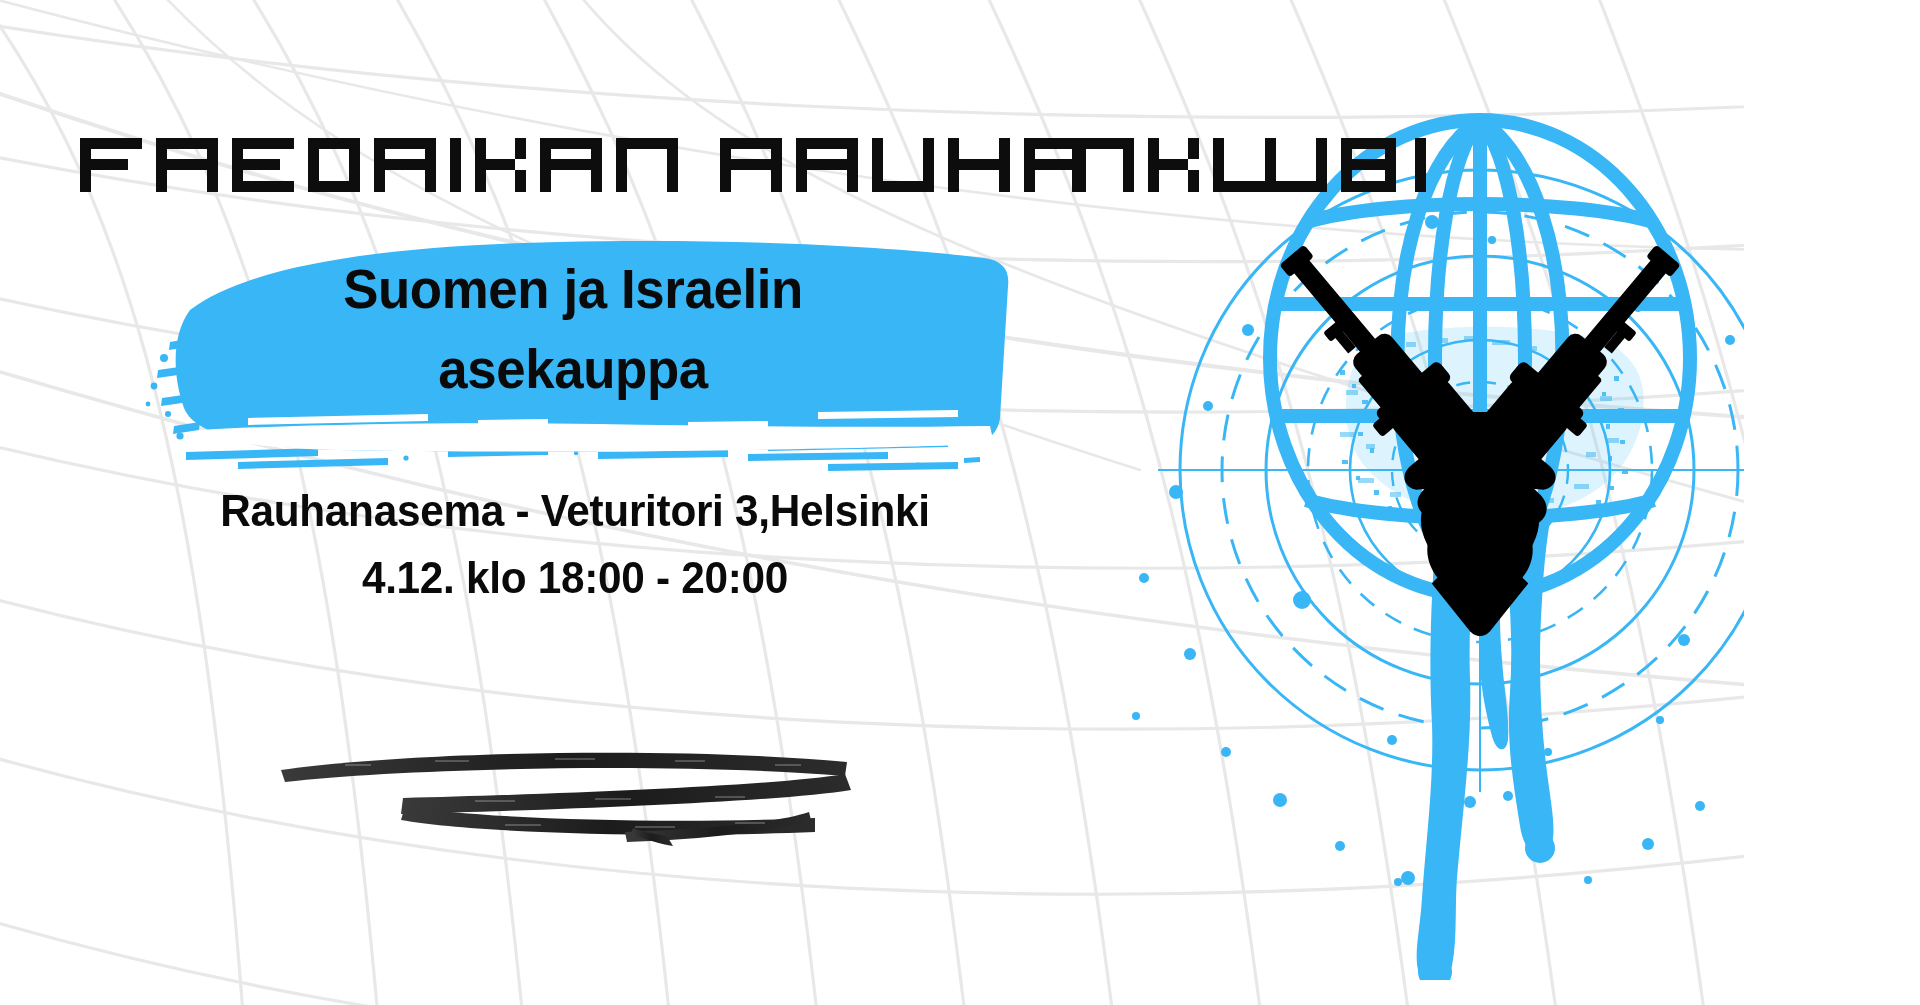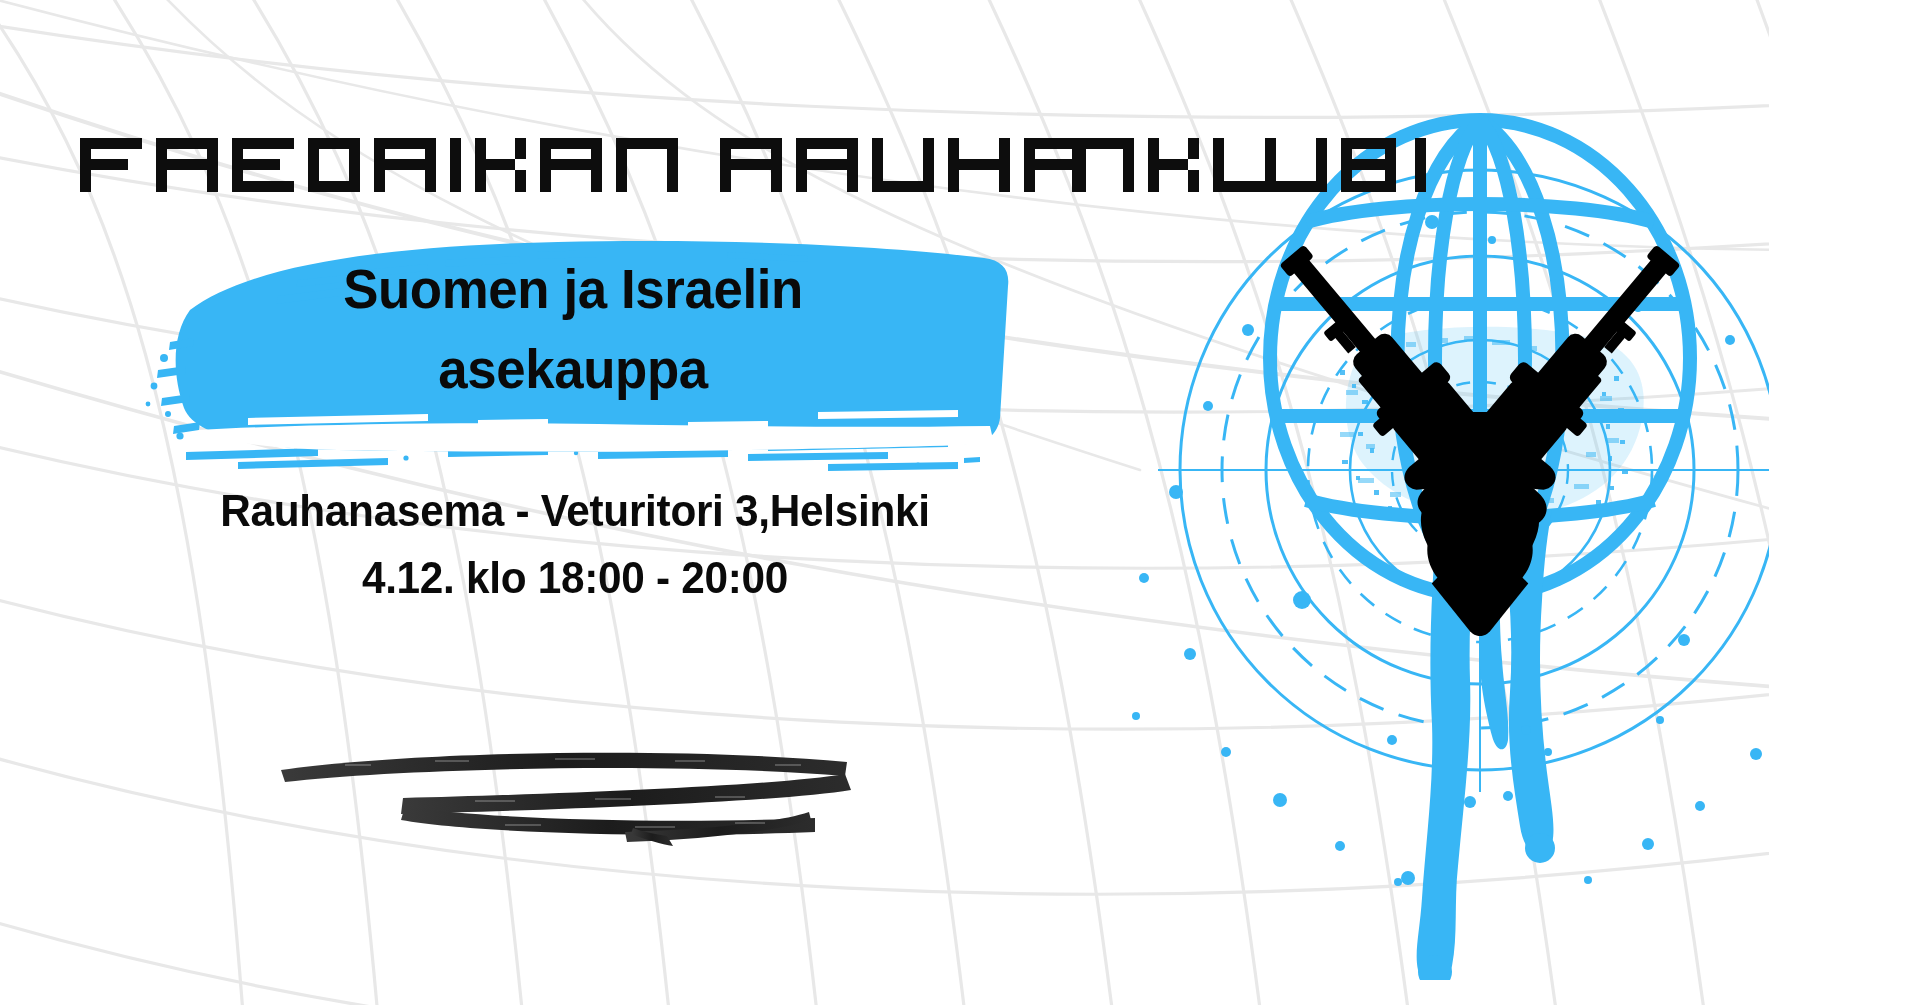--- a/index.html
+++ b/index.html
@@ -4,21 +4,20 @@
 <style>
   html,body{margin:0;padding:0;}
   body{
     width:1920px;height:1005px;overflow:hidden;
     background:#ffffff;
     font-family:"Liberation Sans", sans-serif;
   }
   #poster{
     position:relative;width:1744px;height:1005px;overflow:hidden;
     background:#fdfdfd;
-    padding-left:25px;
   }
   
   .bg-mesh{position:absolute;inset:0;z-index:0;}
   .title-svg{position:absolute;left:72px;top:120px;z-index:6;}
   
   .brush-wrap{position:absolute;left:128px;top:222px;z-index:3;width:890px;height:250px;}
   .headline{
     position:absolute;left:128px;top:250px;width:890px;z-index:5;
     text-align:center;color:#0a0a0a;
     font-family:"Liberation Sans", sans-serif;

